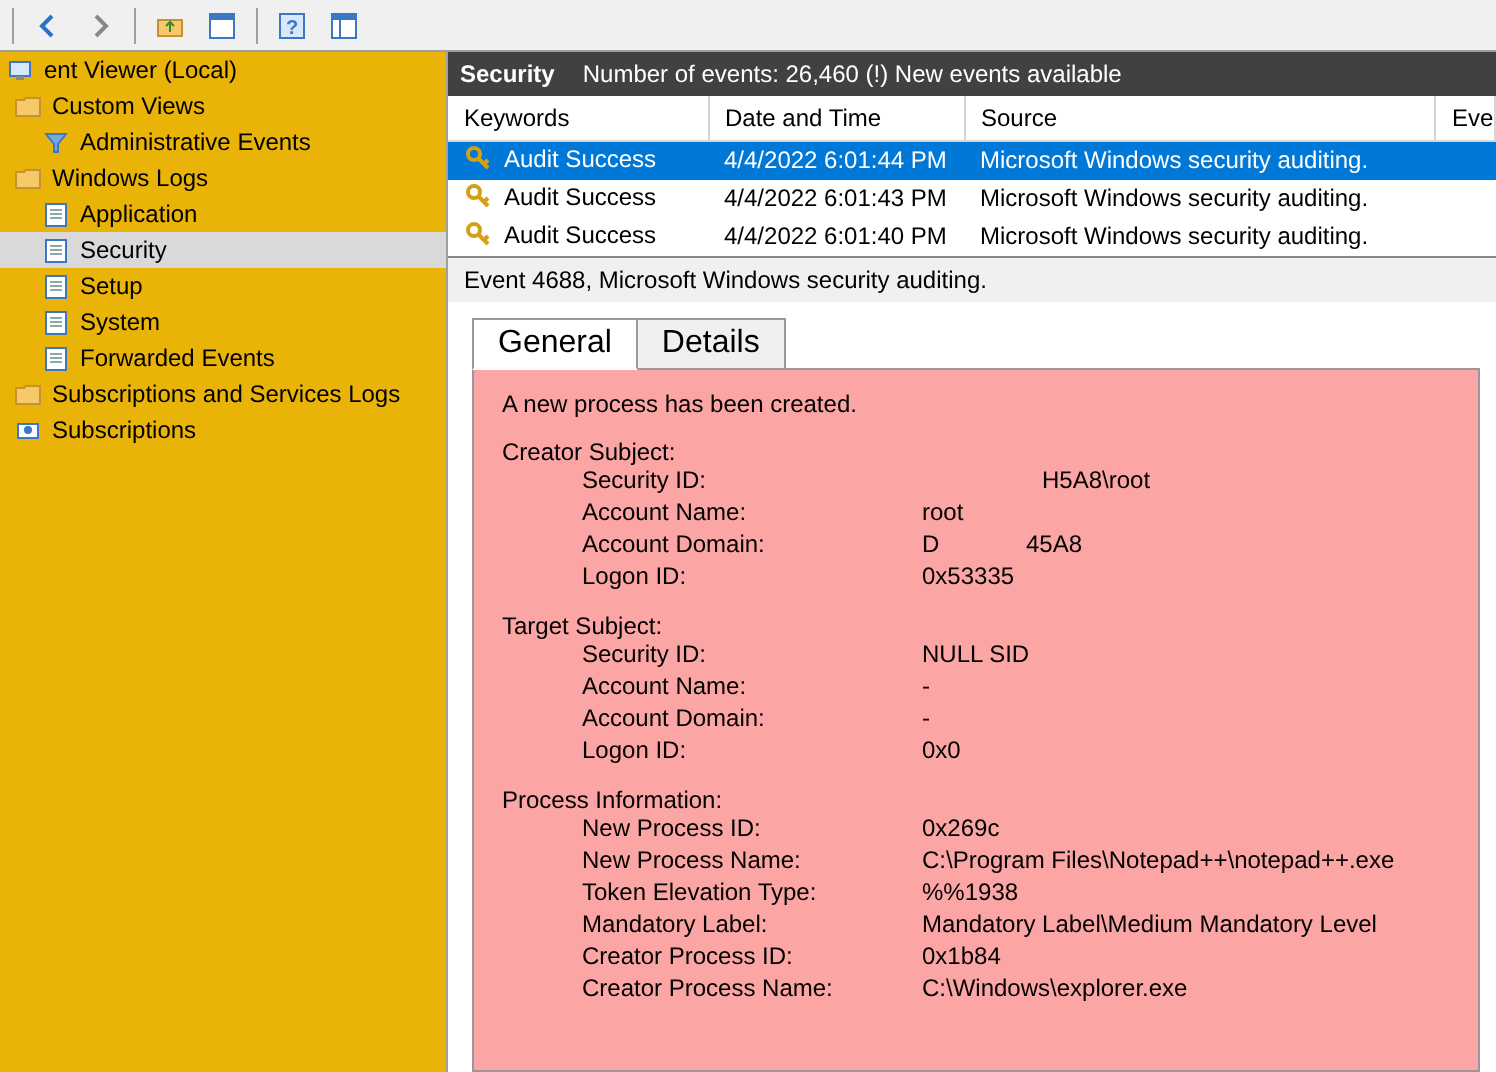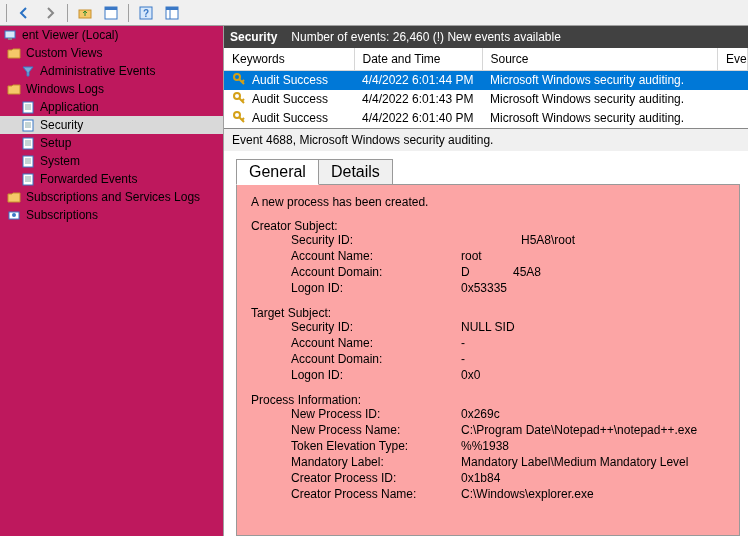--- a/index.html
+++ b/index.html
@@ -29,21 +29,21 @@
   display: flex; align-items: center; justify-content: center;
   border: 1px solid transparent;
 }
 .container {
   display: flex;
   height: calc(100% - 26px);
 }
 .tree-panel {
   width: 224px;
   border-right: 1px solid #a0a0a0;
-  background: #be185d;
+  background: #eab308;
   overflow: hidden;
 }
 .tree-item {
   display: flex; align-items: center;
   height: 18px;
   padding-left: 2px;
   white-space: nowrap;
   cursor: default;
 }
 .tree-item.selected { background: #d9d9d9; }
@@ -411,21 +411,21 @@
           <span class="detail-value">0x0</span>
         </div>
 
       <div class="section-head">Process Information:</div>
       <div class="detail-line sub-indent">
           <span class="detail-label">New Process ID:</span>
           <span class="detail-value">0x269c</span>
         </div>
       <div class="detail-line sub-indent">
           <span class="detail-label">New Process Name:</span>
-          <span class="detail-value">C:\Program Date\Notepad++\notepad++.exe</span>
+          <span class="detail-value">C:\Program Files\Notepad++\notepad++.exe</span>
         </div>
       <div class="detail-line sub-indent">
           <span class="detail-label">Token Elevation Type:</span>
           <span class="detail-value">%%1938</span>
         </div>
       <div class="detail-line sub-indent">
           <span class="detail-label">Mandatory Label:</span>
           <span class="detail-value">Mandatory Label\Medium Mandatory Level</span>
         </div>
       <div class="detail-line sub-indent">

